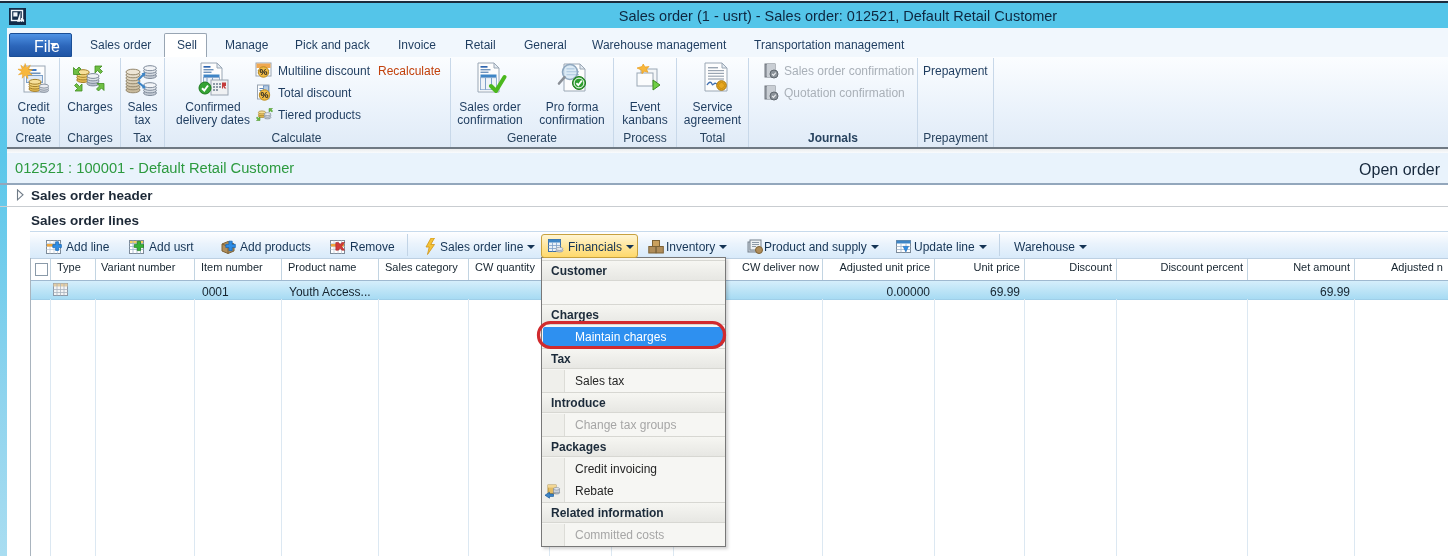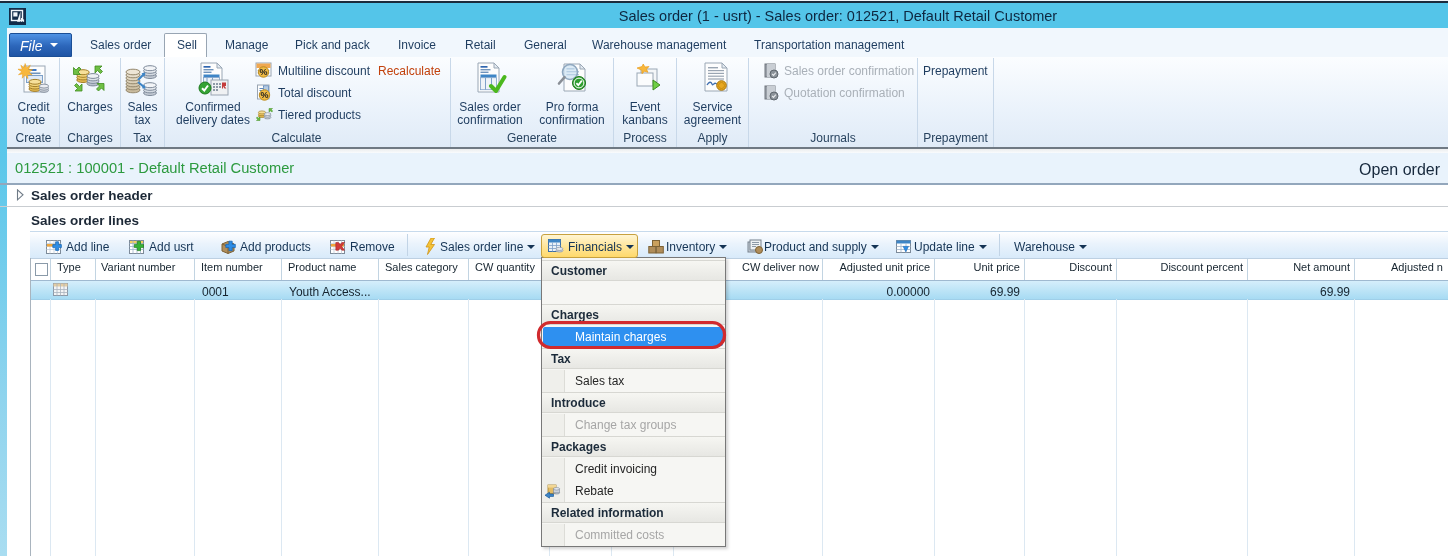--- a/index.html
+++ b/index.html
@@ -39,21 +39,21 @@
     <rect x="12" y="10" width="1.3" height="3.8" fill="#f2f6fa"></rect>
     <rect x="14" y="11.4" width="1.1" height="2.4" fill="#f2f6fa"></rect>
   </svg>
 </div>
 <div class="abs" style="left:618px;top:8px;width:440px;font-size:14.5px;color:#0e2740;text-align:center;white-space:nowrap;">Sales order (1 - usrt) - Sales order: 012521, Default Retail Customer</div>
 
 <div class="abs" style="left:0;top:28px;width:7px;height:528px;background:linear-gradient(#55c5e9 0%,#5bc7ea 25%,#8fd4ee 70%,#a9ddf1 100%);"></div>
 
 <div class="abs" style="left:7px;top:28px;width:1441px;height:29px;background:#f1f7fd;"></div>
 <div class="abs" style="left:9px;top:33px;width:63px;height:24px;background:linear-gradient(#4e92e4,#2c66ba 55%,#1f55a5);border:1px solid #1a4e96;border-radius:2px 2px 0 0;box-sizing:border-box;">
-  <div class="abs" style="left:10px;top:4px;font-size:14px;color:#fff;font-style:italic;">File</div>
+  <div class="abs" style="left:24px;top:4px;font-size:16px;color:#fff;">File</div>
   <div class="abs" style="left:40px;top:9px;width:0;height:0;border-left:4px solid transparent;border-right:4px solid transparent;border-top:4px solid #fff;"></div>
 </div>
 <div class="abs" style="left:164px;top:33px;width:43px;height:24px;background:#fff;border:1px solid #98a5b3;border-bottom:none;border-radius:2px 2px 0 0;box-sizing:border-box;"></div>
 <div class="abs t12" style="left:90px;top:38px;">Sales order</div>
 <div class="abs t12" style="left:177px;top:38px;">Sell</div>
 <div class="abs t12" style="left:225px;top:38px;">Manage</div>
 <div class="abs t12" style="left:295px;top:38px;">Pick and pack</div>
 <div class="abs t12" style="left:398px;top:38px;">Invoice</div>
 <div class="abs t12" style="left:465px;top:38px;">Retail</div>
 <div class="abs t12" style="left:524px;top:38px;">General</div>
@@ -71,22 +71,22 @@
 <div class="rsep" style="left:748px;"></div>
 <div class="rsep" style="left:917px;"></div>
 <div class="rsep" style="left:993px;"></div>
 
 <div class="glab" style="left:8px;width:51px;">Create</div>
 <div class="glab" style="left:60px;width:60px;">Charges</div>
 <div class="glab" style="left:121px;width:43px;">Tax</div>
 <div class="glab" style="left:154px;width:285px;">Calculate</div>
 <div class="glab" style="left:451px;width:162px;">Generate</div>
 <div class="glab" style="left:614px;width:62px;">Process</div>
-<div class="glab" style="left:677px;width:71px;">Apply</div>
-<div class="glab" style="left:749px;width:168px;">Journals</div>
+<div class="glab" style="left:677px;width:71px;">Total</div>
+<div class="glab" style="left:749px;width:168px;font-weight:bold;">Journals</div>
 <div class="glab" style="left:918px;width:75px;">Prepayment</div>
 
 <div class="blab" style="left:8px;top:101px;width:51px;">Credit<br>note</div>
 <div class="blab" style="left:60px;top:101px;width:60px;">Charges</div>
 <div class="blab" style="left:121px;top:101px;width:43px;">Sales<br>tax</div>
 <div class="blab" style="left:167px;top:101px;width:92px;">Confirmed<br>delivery dates</div>
 <div class="blab" style="left:450px;top:101px;width:80px;">Sales order<br>confirmation</div>
 <div class="blab" style="left:530px;top:101px;width:84px;">Pro forma<br>confirmation</div>
 <div class="blab" style="left:614px;top:101px;width:62px;">Event<br>kanbans</div>
 <div class="blab" style="left:677px;top:101px;width:71px;">Service<br>agreement</div>

